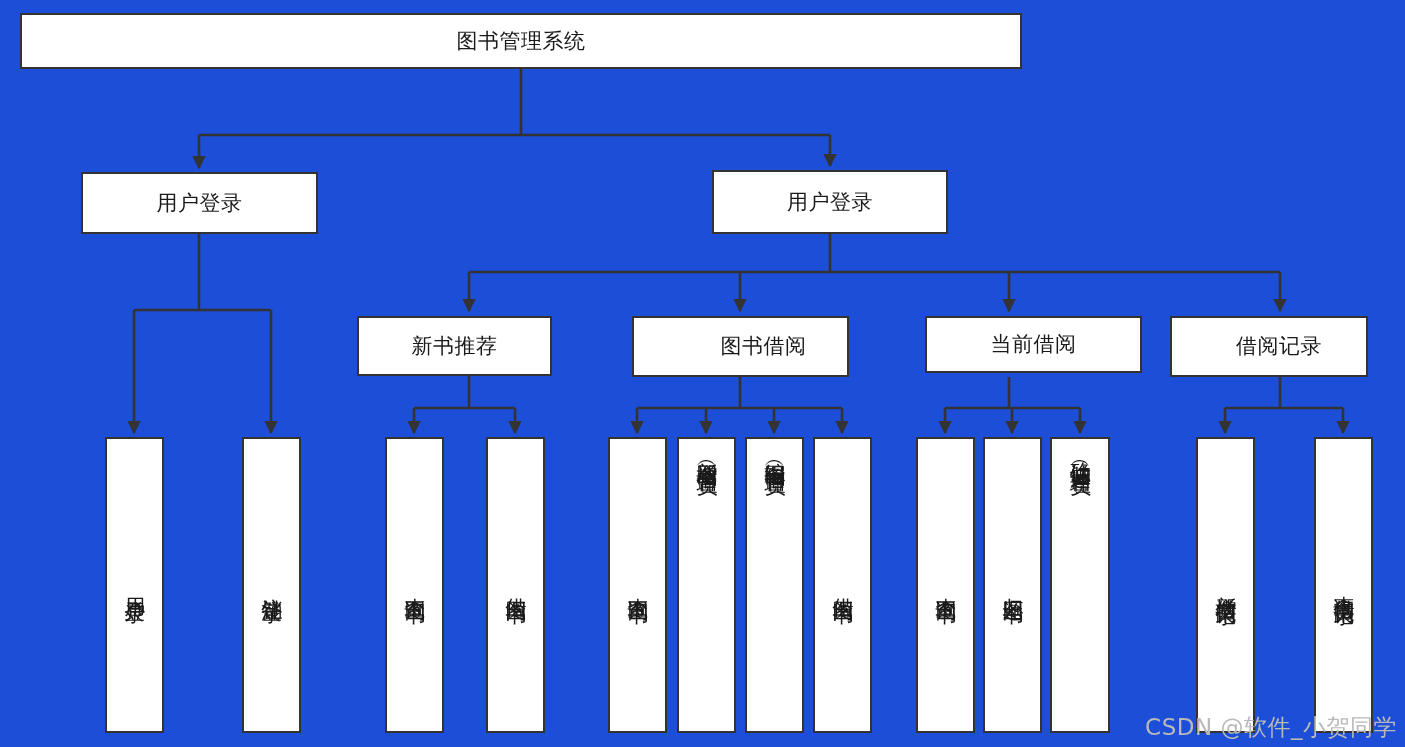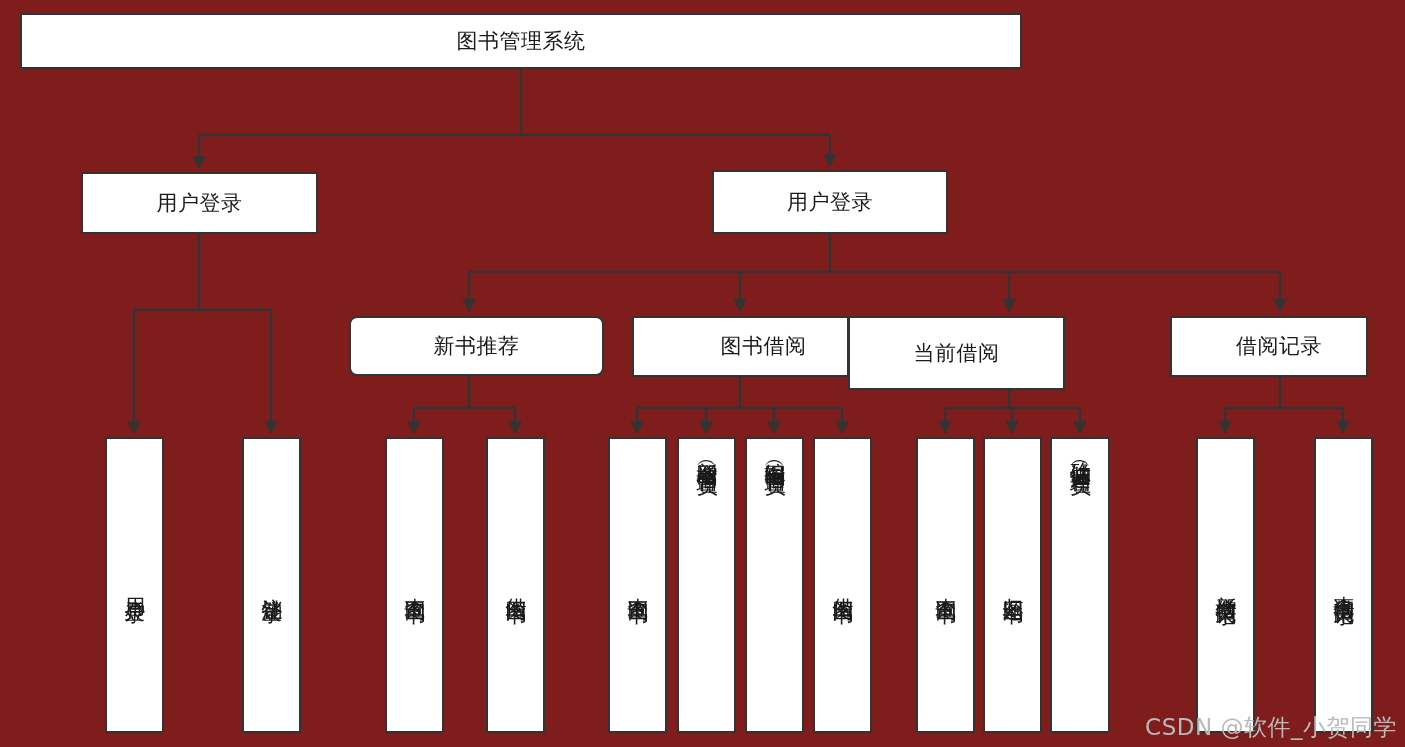--- a/index.html
+++ b/index.html
@@ -10,21 +10,21 @@
   body {
     width: 1405px;
     height: 747px;
     font-family: "DejaVu Sans", "Liberation Sans", sans-serif;
     overflow: hidden;
   }
   #diagram-root {
     position: relative;
     width: 1405px;
     height: 747px;
-    background: #7f1d1d;
+    background: #1d4ed8;
   }
   svg#edges {
     position: absolute;
     left: 0;
     top: 0;
     width: 1405px;
     height: 747px;
   }
   .node {
     position: absolute;
@@ -131,29 +131,29 @@
   </div>
 
   <div class="node horiz" style="left:81px; top:172px; width:237px; height:62px;">
     <span class="node-label">用户登录</span>
   </div>
 
   <div class="node horiz" style="left:712px; top:170px; width:236px; height:64px;">
     <span class="node-label">用户登录</span>
   </div>
 
-  <div class="node horiz" style="left:349px; top:316px; width:255px; height:60px;border-radius:8px;">
+  <div class="node horiz" style="left:357px; top:316px; width:195px; height:60px;">
     <span class="node-label">新书推荐</span>
   </div>
 
   <div class="node horiz" style="left:632px; top:316px; width:217px; height:61px;padding-left:46px;">
     <span class="node-label">图书借阅</span>
   </div>
 
-  <div class="node horiz" style="left:848px; top:316px; width:217px; height:74px;">
+  <div class="node horiz" style="left:925px; top:316px; width:217px; height:57px;">
     <span class="node-label">当前借阅</span>
   </div>
 
   <div class="node horiz" style="left:1170px; top:316px; width:198px; height:61px;padding-left:20px;">
     <span class="node-label">借阅记录</span>
   </div>
 
   <div class="node vert center-text" style="left:105px; top:437px; width:59px; height:296px;">
     <span class="node-label">用户登录</span>
   </div>

